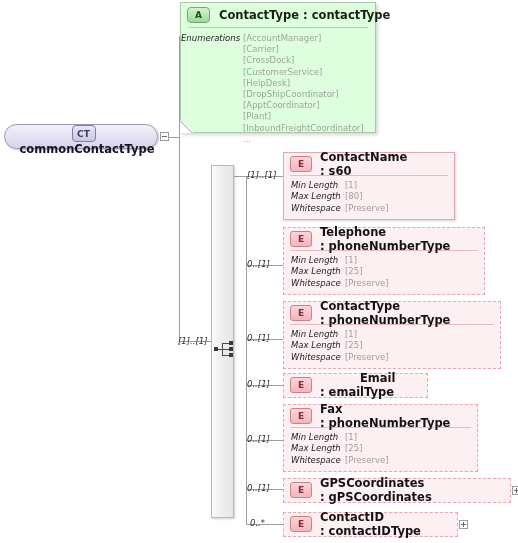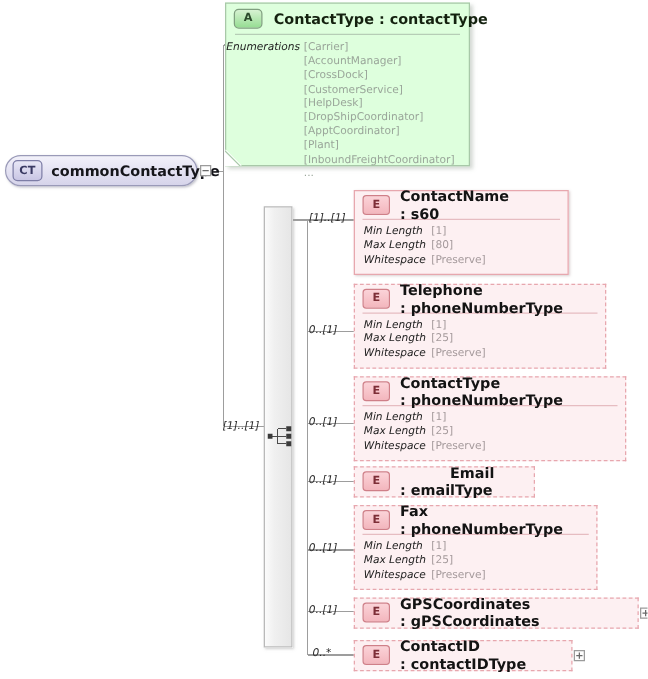--- a/index.html
+++ b/index.html
@@ -20,20 +20,21 @@
 
   
   .ct-node{
     left:4px;top:124px;width:154px;height:25px;
     border:1px solid #9a9ab8;
     border-radius:13px;
     background:linear-gradient(to bottom,#f2f1fa 0%,#e3e1f2 55%,#d6d4ea 100%);
     box-shadow:1px 1px 2px rgba(120,120,140,.45);
     display:flex;align-items:center;
     padding-left:5px;
+    flex-direction:column;
   }
   .ct-badge{
     width:22px;height:15px;flex:0 0 auto;
     border:1px solid #7d7da6;border-radius:4px;
     background:linear-gradient(to bottom,#e8e7f6,#c9c6e4);
     color:#3a3a63;font-size:9px;font-weight:bold;
     display:flex;align-items:center;justify-content:center;
     letter-spacing:.2px;
   }
   .ct-label{
@@ -193,22 +194,22 @@
 
   <div class="node green-box">
     <div class="gb-head">
       <span class="a-badge">A</span>
       <span class="gb-title">ContactType : contactType</span>
     </div>
     <div class="gb-rule"></div>
     <div class="gb-body">
       <div class="gb-facet-name">Enumerations</div>
       <div class="gb-values" id="enum-list">
+          <div>[AccountManager]</div>
           <div>[Carrier]</div>
-          <div>[AccountManager]</div>
           <div>[CrossDock]</div>
           <div>[CustomerService]</div>
           <div>[HelpDesk]</div>
           <div>[DropShipCoordinator]</div>
           <div>[ApptCoordinator]</div>
           <div>[Plant]</div>
           <div>[InboundFreightCoordinator]</div>
           <div>...</div>
         </div>
     </div>

